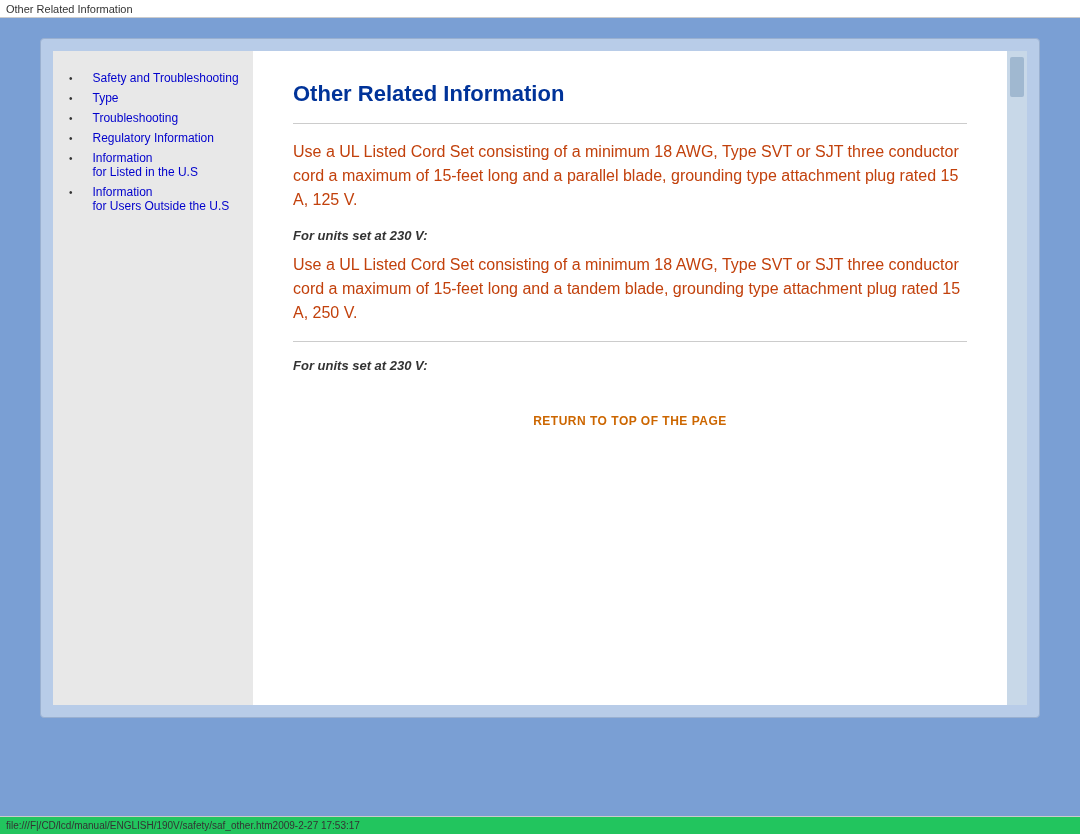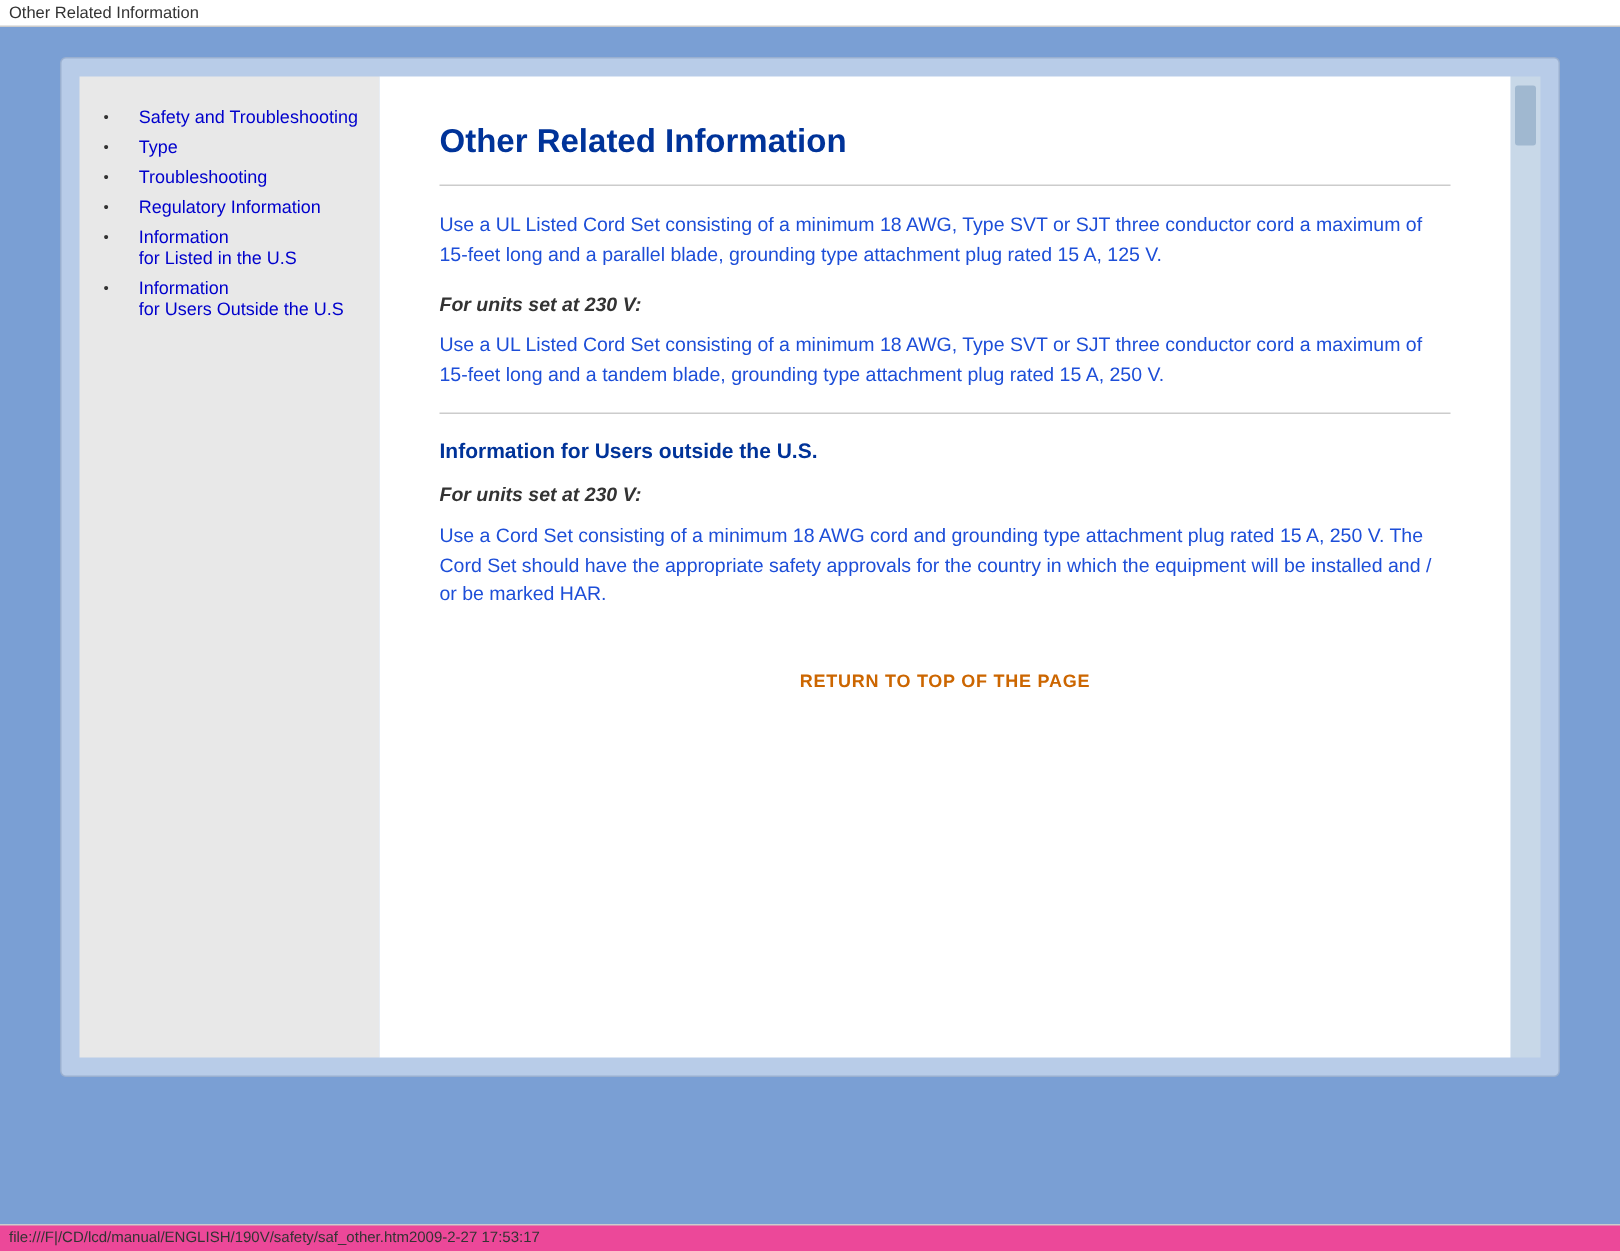--- a/index.html
+++ b/index.html
@@ -129,23 +129,23 @@
 
     .subsection-title {
       font-style: italic;
       font-weight: bold;
       font-size: 13px;
       margin-bottom: 10px;
       color: #333;
     }
 
     .body-text {
-      font-size: 13px;
+      font-size: 16px;
       line-height: 1.5;
-      color: #1d4ed8;
+      color: #c2410c;
       margin-bottom: 16px;
     }
 
     .return-link {
       text-align: center;
       margin-top: 30px;
       padding-top: 10px;
     }
 
     .return-link a {
@@ -156,21 +156,21 @@
       letter-spacing: 0.5px;
       text-transform: uppercase;
     }
 
     
     .status-bar {
       position: fixed;
       bottom: 0;
       left: 0;
       right: 0;
-      background: #ec4899;
+      background: #22c55e;
       border-top: 1px solid #ccc;
       padding: 2px 6px;
       font-size: 10px;
       color: #333;
       height: 18px;
       display: flex;
       align-items: center;
     }
   </style>
 </head>
@@ -230,24 +230,22 @@
       <hr class="divider">
 
 
       <p class="body-text">Use a UL Listed Cord Set consisting of a minimum 18 AWG, Type SVT or SJT three conductor cord a maximum of 15-feet long and a parallel blade, grounding type attachment plug rated 15 A, 125 V.</p>
 
       <p class="subsection-title">For units set at 230 V:</p>
       <p class="body-text">Use a UL Listed Cord Set consisting of a minimum 18 AWG, Type SVT or SJT three conductor cord a maximum of 15-feet long and a tandem blade, grounding type attachment plug rated 15 A, 250 V.</p>
 
       <hr class="divider">
 
-      <h2 class="section-title">Information for Users outside the U.S.</h2>
 
       <p class="subsection-title">For units set at 230 V:</p>
-      <p class="body-text">Use a Cord Set consisting of a minimum 18 AWG cord and grounding type attachment plug rated 15 A, 250 V. The Cord Set should have the appropriate safety approvals for the country in which the equipment will be installed and / or be marked HAR.</p>
 
       <div class="return-link">
         <a>RETURN TO TOP OF THE PAGE</a>
       </div>
 
     </div>
 
     <div class="scrollbar-area">
       <div class="scrollbar-thumb"></div>
     </div>

